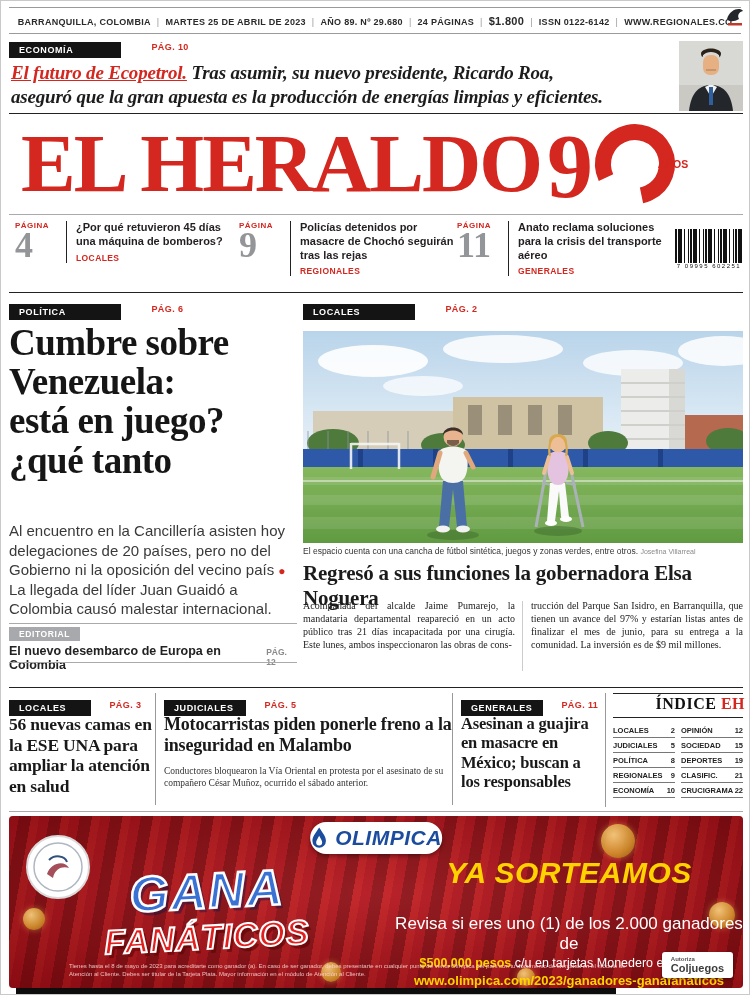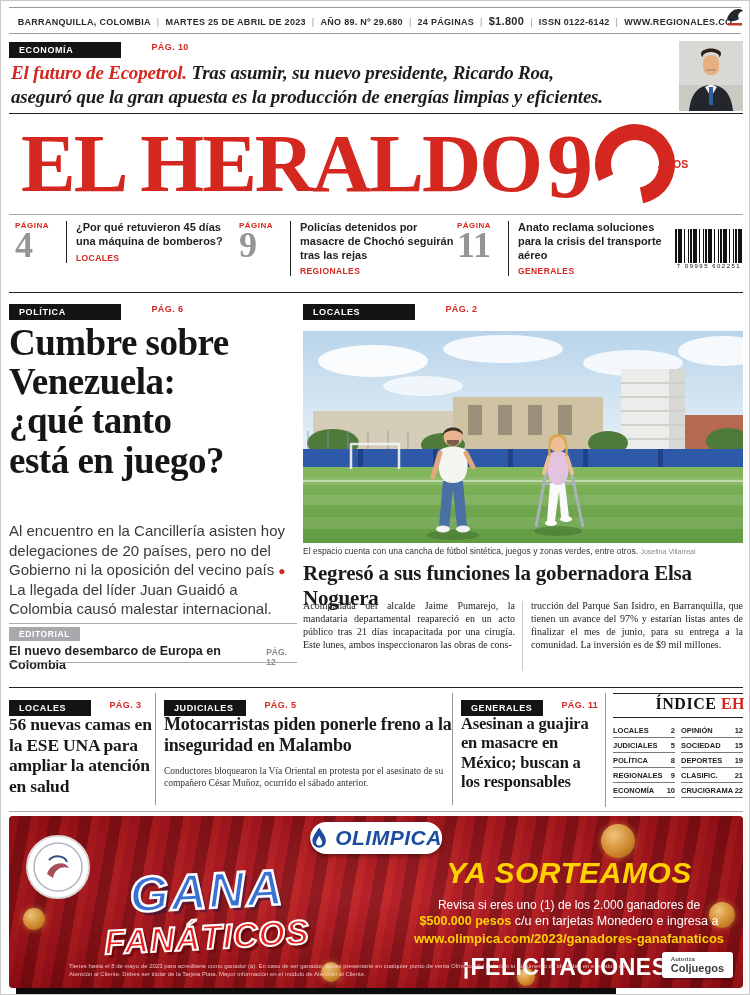--- a/index.html
+++ b/index.html
@@ -15,21 +15,21 @@
           padding:7px 0 6px 0;text-align:center;font-size:9px;font-weight:bold;color:#2a2a2a;letter-spacing:.3px;}
   #topbar .sep{color:#9a9a9a;padding:0 6px;font-weight:normal;}
   #topbar .price{font-size:11px;font-weight:900;}
   
   .kicker{display:inline-block;background:#141414;color:#fff;font-size:9px;font-weight:bold;
           letter-spacing:.6px;padding:3px 10px;min-width:92px;}
   .pg{display:inline-block;color:#d3271f;font-size:9px;font-weight:bold;letter-spacing:.4px;margin-left:26px;vertical-align:top;padding-top:3px;}
   
   #eco-lead{left:10px;top:60px;width:640px;font-family:"Liberation Serif",serif;
             font-size:19px;font-weight:bold;font-style:italic;line-height:1.25;color:#1c1c1c;letter-spacing:-.2px;}
-  #eco-lead .red{color:#d3271f;}
+  #eco-lead .red{color:#d3271f;text-decoration:underline;}
   
   #masthead{left:20px;top:116px;display:flex;align-items:center;}
   #masthead .title{font-family:"Liberation Serif",serif;font-weight:900;font-size:82px;
                    color:#d3271f;letter-spacing:-2px;line-height:1;}
   
   .teaser{top:220px;width:215px;}
   .teaser .plabel{color:#d3271f;font-size:8px;font-weight:bold;letter-spacing:.5px;}
   .teaser .pnum{font-family:"Liberation Serif",serif;font-size:36px;color:#939598;line-height:.85;font-weight:bold;}
   .teaser .twrap{display:flex;gap:9px;}
   .teaser .numcol{width:42px;flex:none;}
@@ -79,21 +79,21 @@
                  border-radius:18px;padding:4px 0;display:flex;align-items:center;gap:7px;box-shadow:0 2px 4px rgba(0,0,0,.4);}
   #olimpica-pill .brand{font-size:21px;font-weight:900;font-style:italic;color:#1b4c9e;letter-spacing:.5px;}
   #gana{position:absolute;left:58px;top:46px;width:280px;text-align:center;font-size:50px;font-weight:900;
         font-style:italic;color:#3a72d4;-webkit-text-stroke:2.5px #fff;transform:rotate(-3deg);
         text-shadow:3px 4px 0 rgba(20,20,70,.45);letter-spacing:2px;}
   #fanaticos{position:absolute;left:48px;top:102px;width:300px;text-align:center;font-size:34px;font-weight:900;
         font-style:italic;color:#e31e1e;-webkit-text-stroke:2px #fff;transform:rotate(-3deg);
         text-shadow:3px 4px 0 rgba(90,0,0,.55);letter-spacing:1px;}
   #ad-right{position:absolute;left:385px;top:40px;width:350px;text-align:center;}
   #ad-promo{font-size:30px;font-weight:900;font-style:italic;color:#ffd200;letter-spacing:.5px;}
-  #ad-line1{margin-top:8px;font-size:12px;color:#fff;}
+  #ad-line1{margin-top:24px;font-size:17px;color:#fff;}
   #ad-line2{margin-top:2px;font-size:12.5px;color:#fff;}
   #ad-line2 .amt{color:#ffd200;font-weight:bold;}
   #ad-url{margin-top:3px;font-size:13px;font-weight:bold;color:#ffd200;}
   #ad-congrats{margin-top:8px;font-size:23px;font-weight:900;color:#fff;letter-spacing:.5px;}
   #ad-fineprint{position:absolute;left:60px;top:146px;width:560px;font-size:6px;line-height:1.35;
                 color:rgba(255,215,215,.85);}
   #coljuegos{position:absolute;right:10px;bottom:10px;background:#fff;border-radius:3px;
              padding:4px 9px;text-align:left;box-shadow:0 1px 3px rgba(0,0,0,.4);}
   #coljuegos .lab{font-size:6px;color:#555;font-weight:bold;}
   #coljuegos .name{font-size:11px;font-weight:900;color:#3c3c3c;}
@@ -186,22 +186,22 @@
   <div class="abs" id="barcode"></div>
   <div class="abs" id="barcode-digits">7 09995 602251</div>
 
   <div class="abs" style="left:8px;top:300px">
     <span class="kicker">POLÍTICA</span>
     <span class="pg">PÁG. 6</span>
   </div>
   <div class="abs" id="lead-headline">
     <div>Cumbre sobre</div>
     <div>Venezuela:</div>
+    <div>está en juego?</div>
     <div>¿qué tanto</div>
-    <div>está en juego?</div>
   </div>
   <div class="abs" id="lead-deck">
     <span>Al encuentro en la Cancillería asisten hoy delegaciones de 20 países, pero no del Gobierno ni la oposición del vecino país </span><span class="bullet">●</span><span> La llegada del líder Juan Guaidó a Colombia causó malestar internacional.</span>
   </div>
 
   <div class="rule light abs" style="left:8px;top:622px;width:288px"></div>
   <div class="abs" id="editorial-label">EDITORIAL</div>
   <div class="abs" id="editorial-row">
     <span id="editorial-title">El nuevo desembarco de Europa en Colombia</span>
     <span id="editorial-page">PÁG. 12</span>

